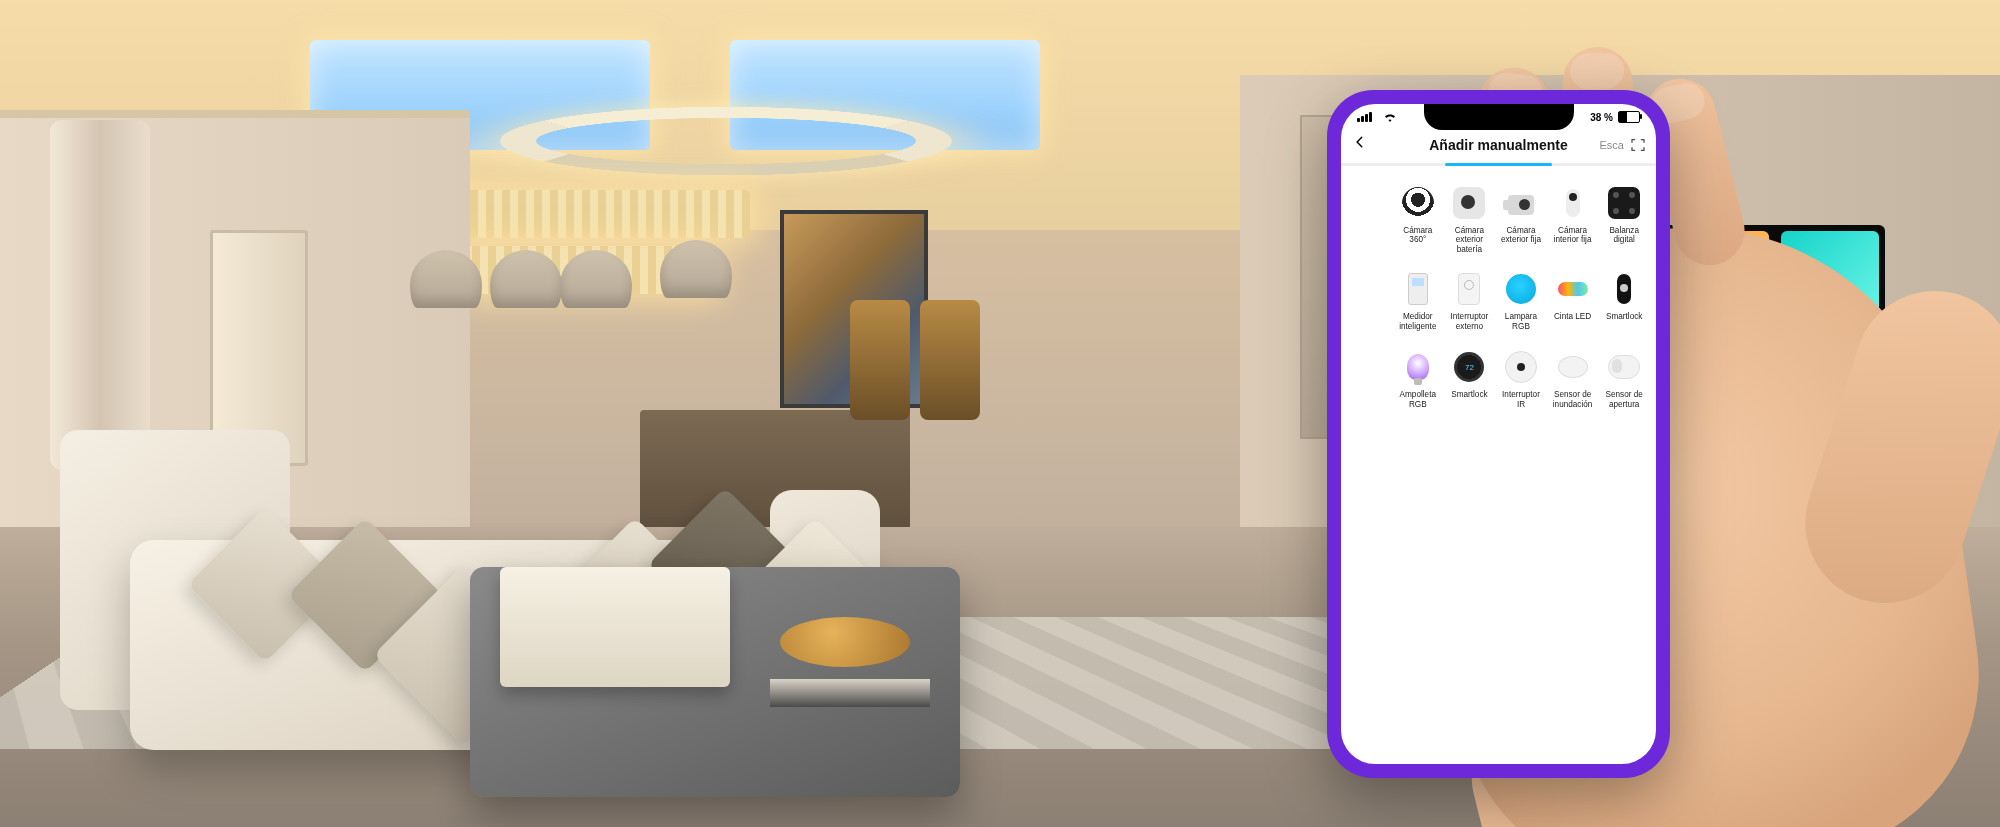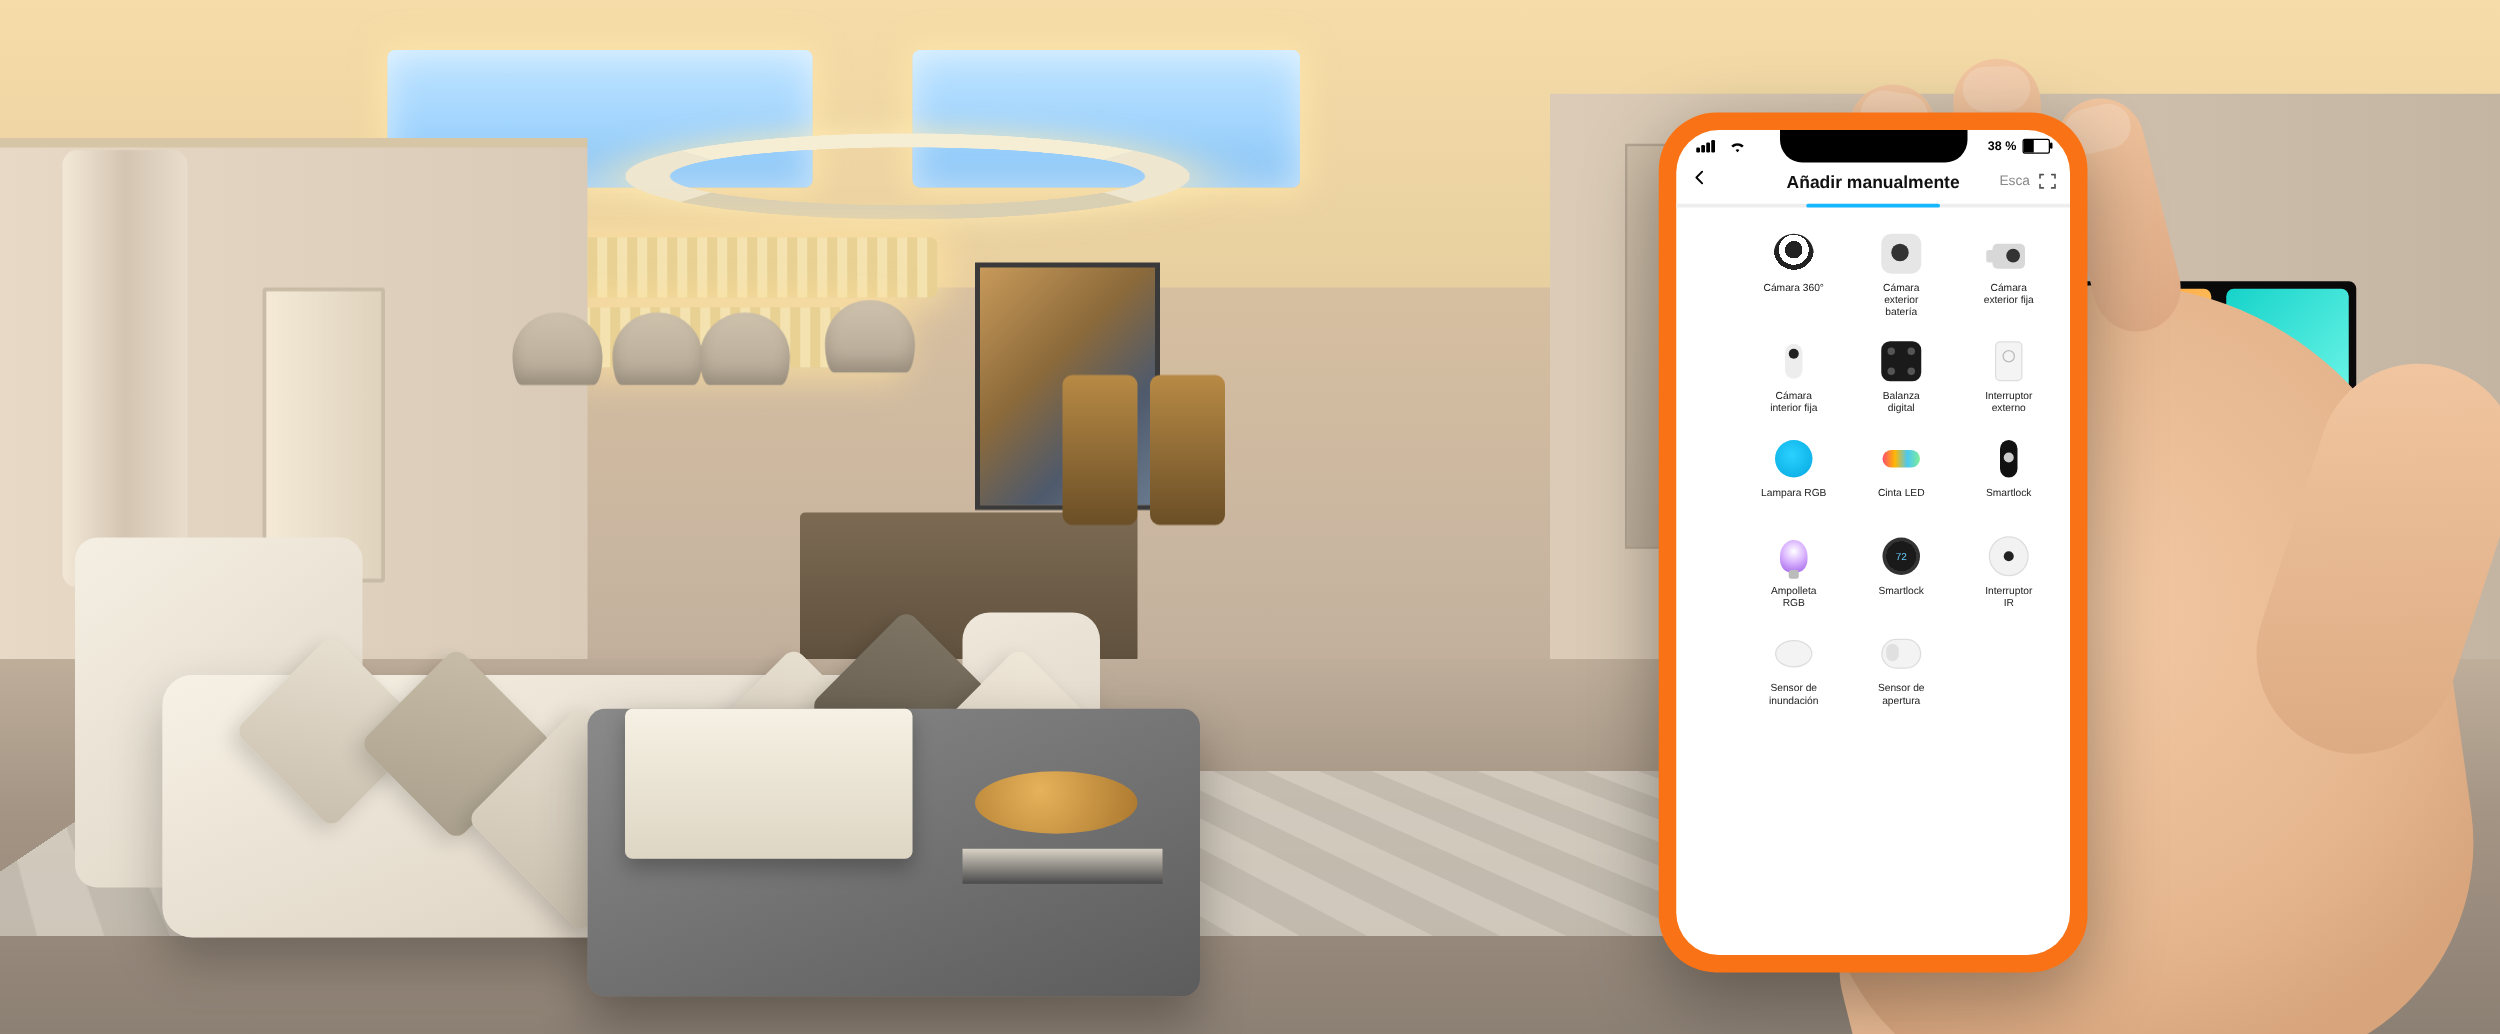--- a/index.html
+++ b/index.html
@@ -95,21 +95,21 @@
   .finger::after{content:"";position:absolute;left:8px;right:8px;top:6px;height:36px;border-radius:20px;
     background:rgba(255,255,255,.18);}
   .f1{left:70px;top:-40px;height:180px;transform:rotate(20deg)}
   .f2{left:150px;top:-100px;height:200px;transform:rotate(8deg)}
   .f3{left:245px;top:-120px;height:210px;transform:rotate(-2deg)}
   .f4{left:340px;top:-90px;height:190px;transform:rotate(-14deg)}
   .wrist{position:absolute;right:110px;bottom:-120px;width:360px;height:300px;border-radius:60px;
     background:linear-gradient(160deg,#eec09a,#d9a67d);transform:rotate(-14deg);}
   
   .phone{position:absolute;right:330px;top:90px;width:315px;height:660px;z-index:10;
-    background:#f97316;border-radius:46px;padding:14px;box-shadow:0 20px 60px rgba(0,0,0,.35);}
+    background:#6d28d9;border-radius:46px;padding:14px;box-shadow:0 20px 60px rgba(0,0,0,.35);}
   .screen{position:relative;width:100%;height:100%;background:#fff;border-radius:34px;overflow:hidden;}
   .notch{position:absolute;top:0;left:50%;transform:translateX(-50%);width:150px;height:26px;
     background:#000;border-radius:0 0 18px 18px;z-index:3;}
   .status{display:flex;justify-content:space-between;align-items:center;
     padding:7px 16px 0;font-size:10px;font-weight:600;color:#000;}
   .status .sig{display:flex;align-items:flex-end;gap:1px}
   .status .sig i{display:block;width:3px;background:#000;border-radius:1px}
   .status .sig i:nth-child(1){height:4px}.status .sig i:nth-child(2){height:6px}
   .status .sig i:nth-child(3){height:8px}.status .sig i:nth-child(4){height:10px}
   .status .right{display:flex;align-items:center;gap:5px}
@@ -118,21 +118,21 @@
   .batt i{display:block;height:100%;width:38%;background:#000}
   .hdr{position:relative;display:flex;align-items:center;justify-content:center;
     padding:14px 12px 10px;font-size:14px;font-weight:700;color:#111;}
   .hdr .back{position:absolute;left:12px;top:12px;width:20px;height:20px;}
   .hdr .back svg{width:14px;height:14px}
   .hdr .rt{position:absolute;right:10px;top:14px;display:flex;align-items:center;gap:6px;
     font-size:11px;font-weight:500;color:#888;}
   .hdr .rt svg{width:16px;height:16px}
   .tabbar{height:3px;background:#eee;position:relative;margin:0 0 6px}
   .tabbar::before{content:"";position:absolute;left:33%;width:34%;top:0;height:3px;background:#16b7ff;border-radius:2px}
-  .grid{display:grid;grid-template-columns:repeat(3,1fr);gap:4px 0;padding:6px 6px 12px;margin-left:45px;}
+  .grid{display:grid;grid-template-columns:repeat(5,1fr);gap:4px 0;padding:6px 6px 12px;margin-left:45px;}
   .dev{display:flex;flex-direction:column;align-items:center;gap:4px;padding:6px 2px;}
   .dev .ico{width:38px;height:38px;display:flex;align-items:center;justify-content:center;font-size:22px;}
   .dev .lbl{font-size:8.2px;line-height:1.15;text-align:center;color:#222;min-height:20px;
     display:flex;align-items:flex-start;justify-content:center;white-space:pre-line;}
   
   .ic{width:32px;height:32px;position:relative}
   .ic-cam360{border-radius:50%;background:radial-gradient(circle at 50% 40%,#222 0 7px,#fff 7px 12px,#222 12px 16px,#fff 16px);}
   .ic-camext{background:#e6e6e6;border-radius:8px}
   .ic-camext::after{content:"";position:absolute;left:8px;top:8px;width:14px;height:14px;border-radius:50%;background:#333}
   .ic-camfix{width:26px;height:20px;background:#d8d8d8;border-radius:4px;margin-top:4px}
@@ -303,20 +303,27 @@
         </div>
         <div class="dev">
           <div class="ico">
             <div class="ic ic-scale"></div>
           </div>
           <div class="lbl">Balanza
 digital</div>
         </div>
         <div class="dev">
           <div class="ico">
+            <div class="ic ic-meter"></div>
+          </div>
+          <div class="lbl">Medidor
+inteligente</div>
+        </div>
+        <div class="dev">
+          <div class="ico">
             <div class="ic ic-switch"></div>
           </div>
           <div class="lbl">Interruptor
 externo</div>
         </div>
         <div class="dev">
           <div class="ico">
             <div class="ic ic-lamp"></div>
           </div>
           <div class="lbl">Lampara RGB</div>

